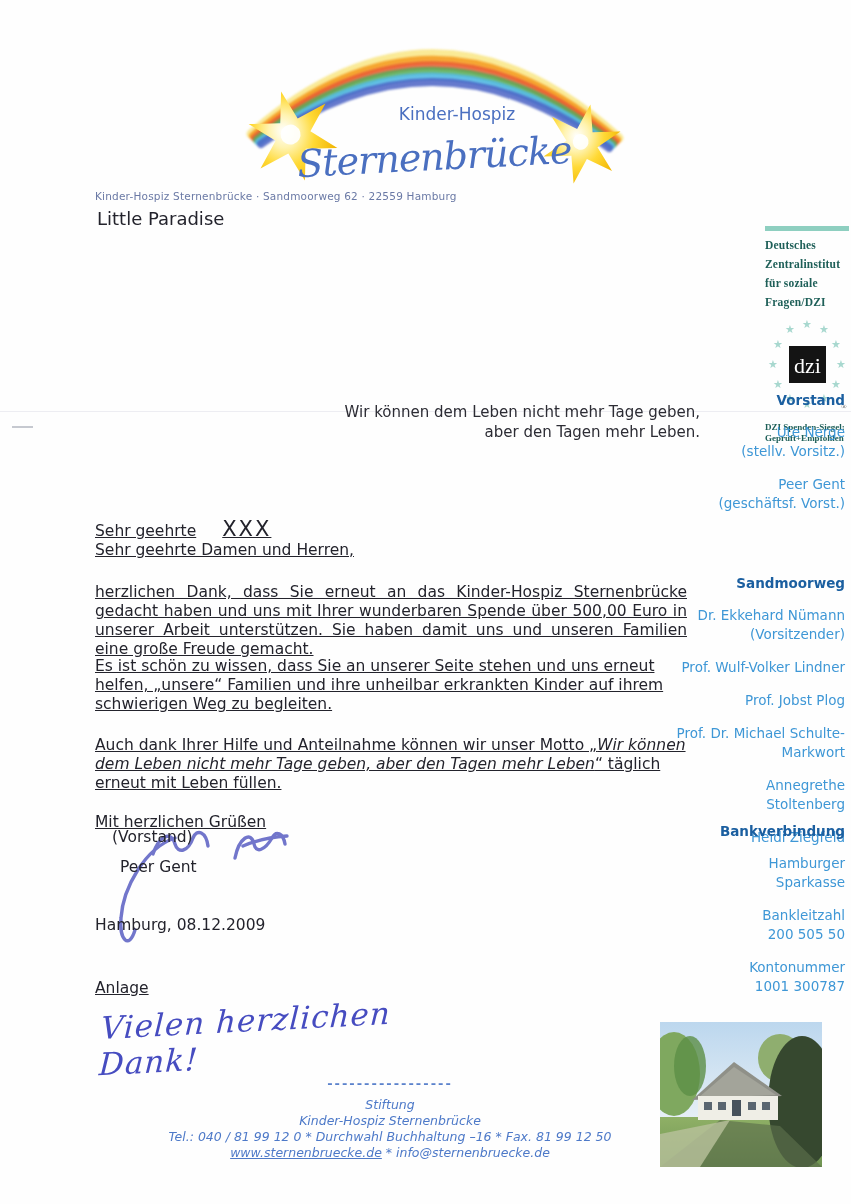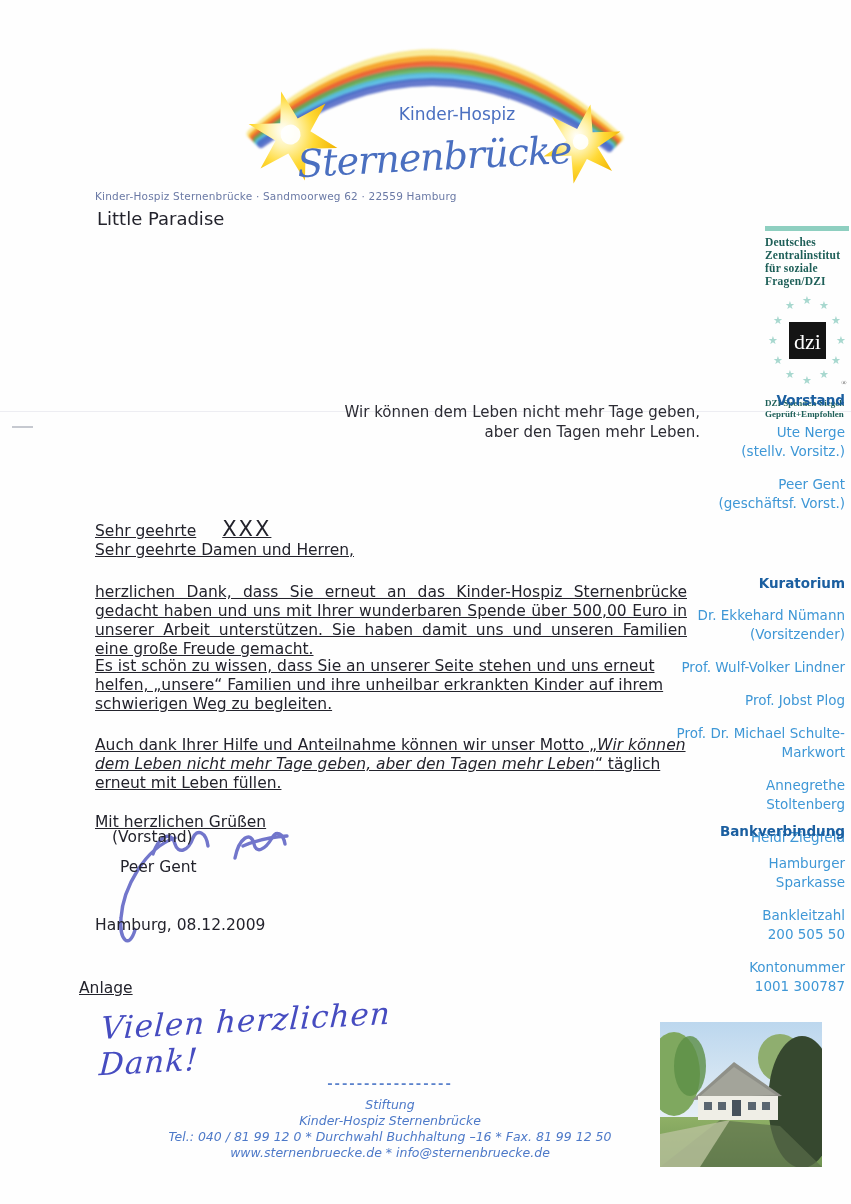--- a/index.html
+++ b/index.html
@@ -19,21 +19,21 @@
   .rainbow{filter:blur(1.3px);}
   .logo-type{font-family:"DejaVu Sans",sans-serif;font-size:17px;fill:var(--logo-blue);}
   .logo-script{font-family:"DejaVu Serif",serif;font-style:italic;font-size:38px;fill:var(--logo-blue);letter-spacing:-1px;}
 
   .sender-line{position:absolute;left:95px;top:190px;font-size:10.5px;color:#6a79a5;letter-spacing:.2px;}
   .recipient{position:absolute;left:97px;top:208px;font-size:18px;color:var(--body-ink);}
 
   
   .dzi{position:absolute;left:765px;top:226px;width:84px;color:var(--dzi-teal);font-family:"Liberation Serif","DejaVu Serif",serif;}
   .dzi-bar{width:84px;height:5px;background:#8ecfc0;margin-bottom:5px;}
-  .dzi-name{font-size:11.5px;line-height:13px;font-weight:bold;letter-spacing:.2px;}
+  .dzi-name{font-size:11.5px;line-height:19px;font-weight:bold;letter-spacing:.2px;}
   .dzi-caption{font-size:9px;line-height:11px;font-weight:bold;margin-top:2px;}
   .ml{white-space:pre-line;}
 
   
   .motto{position:absolute;right:151px;top:402px;text-align:right;font-size:15px;line-height:20px;color:#2c2c34;}
 
   
   .sb{position:absolute;right:6px;width:175px;text-align:right;font-size:13.5px;line-height:19px;color:var(--sidebar-blue);}
   .sb-title{color:var(--header-blue);font-weight:bold;margin-bottom:13px;}
   .sb-entry{margin-bottom:14px;}
@@ -45,31 +45,31 @@
   .salutation .name{font-size:21px;font-weight:500;letter-spacing:2px;margin-left:26px;}
   .para-1{top:583px;text-align:justify;}
   .para-2{top:657px;}
   .para-3{top:736px;}
   .closing{top:813px;}
   .italic{font-style:italic;}
   .signer-name{position:absolute;left:120px;top:858px;font-size:15.5px;color:var(--body-ink);}
   .signer-role{position:absolute;left:112px;top:828px;font-size:15.5px;color:var(--body-ink);}
   .signature-svg{position:absolute;left:85px;top:818px;}
   .place-date{position:absolute;left:95px;top:916px;font-size:15.5px;color:var(--body-ink);}
-  .enclosure{position:absolute;left:79px;top:979px;font-size:15.5px;text-decoration:underline;color:var(--body-ink);}
+  .enclosure{position:absolute;left:95px;top:979px;font-size:15.5px;text-decoration:underline;color:var(--body-ink);}
 
   .hand-note{position:absolute;left:102px;top:1010px;width:400px;font-family:"DejaVu Serif",serif;
     font-style:italic;font-size:31px;color:#464cc0;transform:rotate(-3deg) skewX(-6deg);transform-origin:left top;
     letter-spacing:1px;}
 
   
   .footer{position:absolute;left:110px;top:1076px;width:560px;text-align:center;color:var(--footer-blue);}
   .footer-divider{font-size:13px;font-weight:bold;letter-spacing:2px;color:#5b82cc;margin-bottom:6px;}
   .footer-line{font-size:12.5px;line-height:16px;font-style:italic;}
-  .footer .link{}
+  .footer .link{text-decoration:underline;}
 
   
   .photo{position:absolute;left:660px;top:1022px;width:162px;height:145px;box-shadow:inset 0 0 14px 8px #ffffff;}
   .photo svg{display:block;}
 </style>
 </head>
 <body>
 
 <div class="page">
 
@@ -146,21 +146,21 @@
 
   <div class="sb sb-vorstand">
     <div class="sb-title">Vorstand</div>
     <div class="sb-entry ml">Ute Nerge
 (stellv. Vorsitz.)</div>
     <div class="sb-entry ml">Peer Gent
 (geschäftsf. Vorst.)</div>
   </div>
 
   <div class="sb sb-kuratorium">
-    <div class="sb-title">Kuratorium</div>
+    <div class="sb-title">Sandmoorweg</div>
     <div class="sb-entry ml">Dr. Ekkehard Nümann
 (Vorsitzender)</div>
     <div class="sb-entry ml">Prof. Wulf-Volker Lindner</div>
     <div class="sb-entry ml">Prof. Jobst Plog</div>
     <div class="sb-entry ml">Prof. Dr. Michael Schulte-
 Markwort</div>
     <div class="sb-entry ml">Annegrethe
 Stoltenberg</div>
     <div class="sb-entry ml">Heidi Ziegfeld</div>
   </div>

